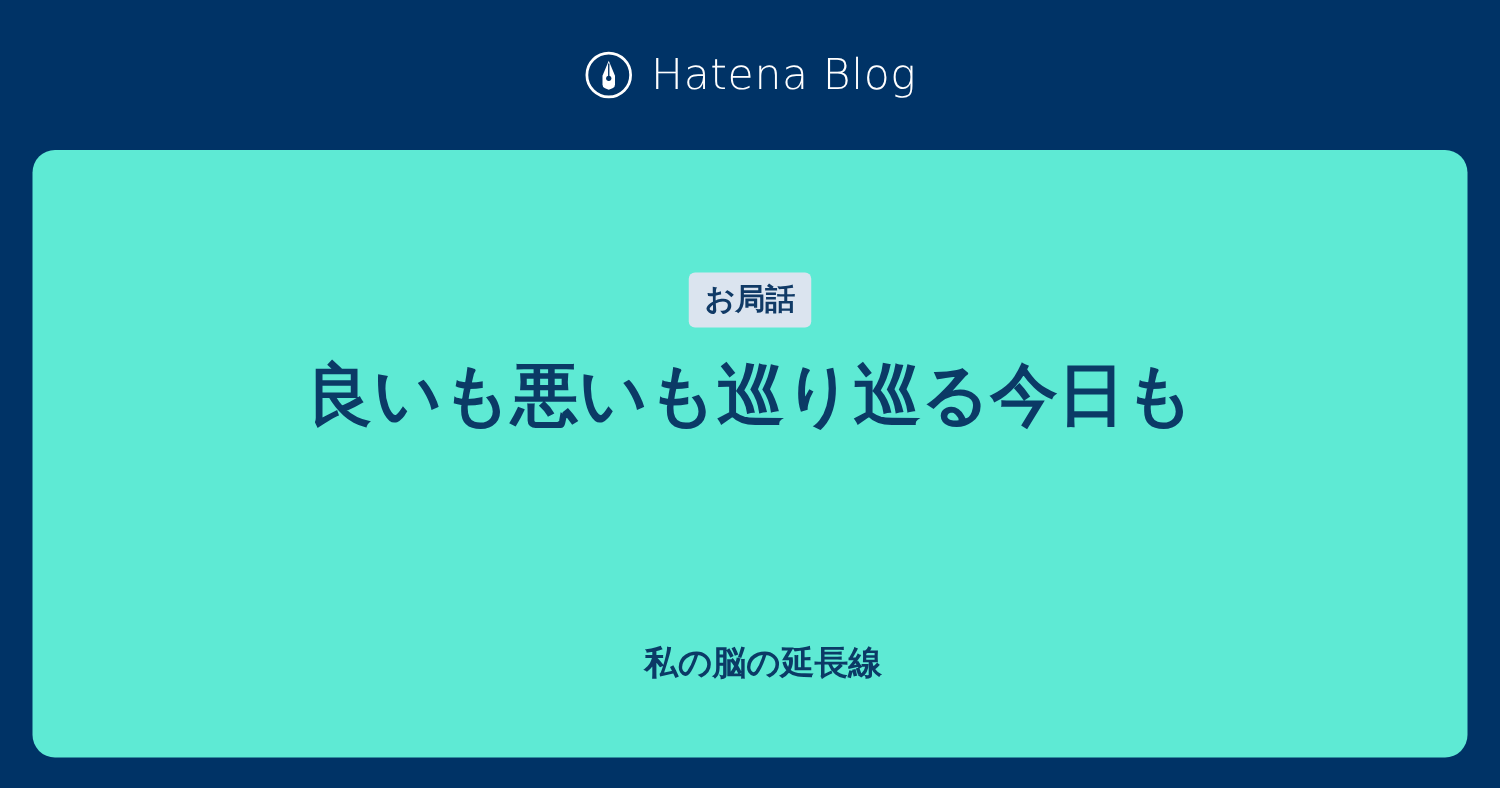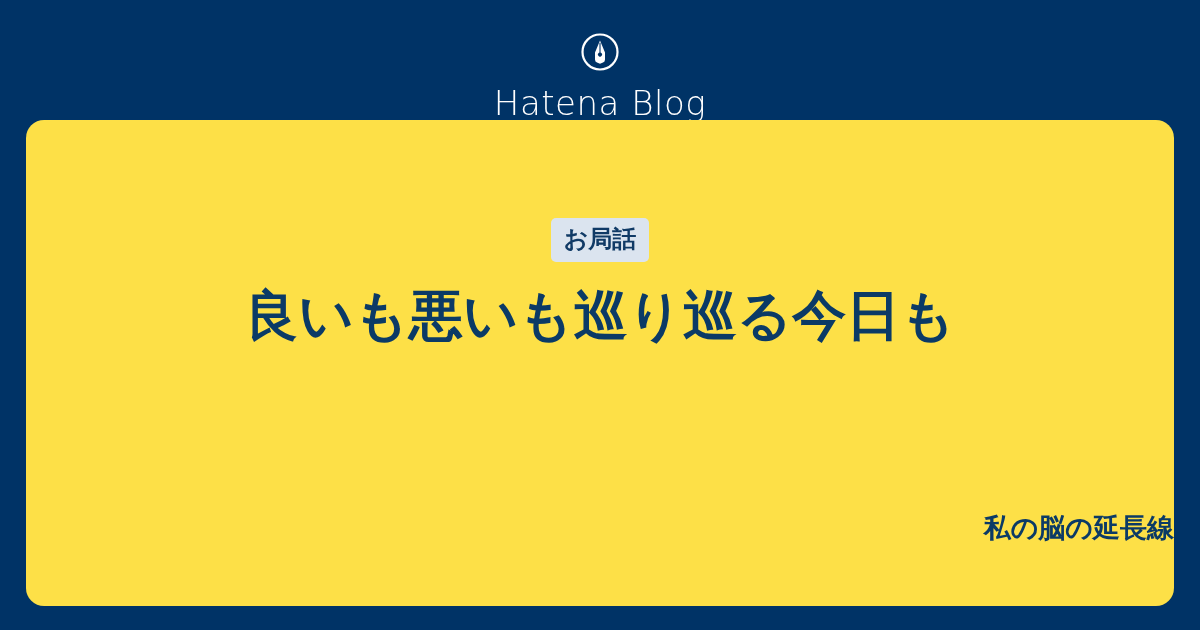--- a/index.html
+++ b/index.html
@@ -17,23 +17,22 @@
 
   
   .brand {
     position: absolute;
     top: 0;
     left: 0;
     width: 1200px;
     height: 120px;
     display: flex;
     align-items: center;
-    justify-content: flex-end;
+    justify-content: center;
     gap: 14px;
-    flex-direction: column;
   }
   .brand-logo {
     width: 40px;
     height: 40px;
     display: block;
     flex: none;
   }
   .brand-name {
     color: #ffffff;
     font-size: 34px;
@@ -44,21 +43,21 @@
     font-family: "DejaVu Sans", "Liberation Sans", sans-serif;
   }
 
   
   .card {
     position: absolute;
     left: 26px;
     top: 120px;
     width: 1148px;
     height: 486px;
-    background: #fde047;
+    background: #5eead4;
     border-radius: 18px;
     box-sizing: border-box;
     display: flex;
     flex-direction: column;
     align-items: center;
   }
 
   
   .tag-row {
     margin-top: 98px;
@@ -92,26 +91,26 @@
     letter-spacing: 0px;
     font-family: Liberation Serif, serif;
   }
 
   
   .blog-name {
     position: absolute;
     left: 0;
     right: 0;
     bottom: 62px;
-    text-align: right;
+    text-align: center;
     color: #0b3a66;
     font-size: 27px;
     font-weight: 700;
     line-height: 1;
-    font-family: Liberation Mono, monospace;
+    font-family: Liberation Sans, sans-serif;
     padding-left: 21px;
   }
 </style>
 </head>
 <body>
 
 <div class="brand">
   <svg class="brand-logo" viewBox="0 0 40 40" aria-hidden="true">
     <circle cx="20" cy="20" r="17.5" fill="none" stroke="#ffffff" stroke-width="2.2"></circle>
     <path d="M20 8.5 L25 20.5 L25 27.5 Q25 29.8 23 30.6 L20 31.8 L17 30.6 Q15 29.8 15 27.5 L15 20.5 Z" fill="#ffffff"></path>

